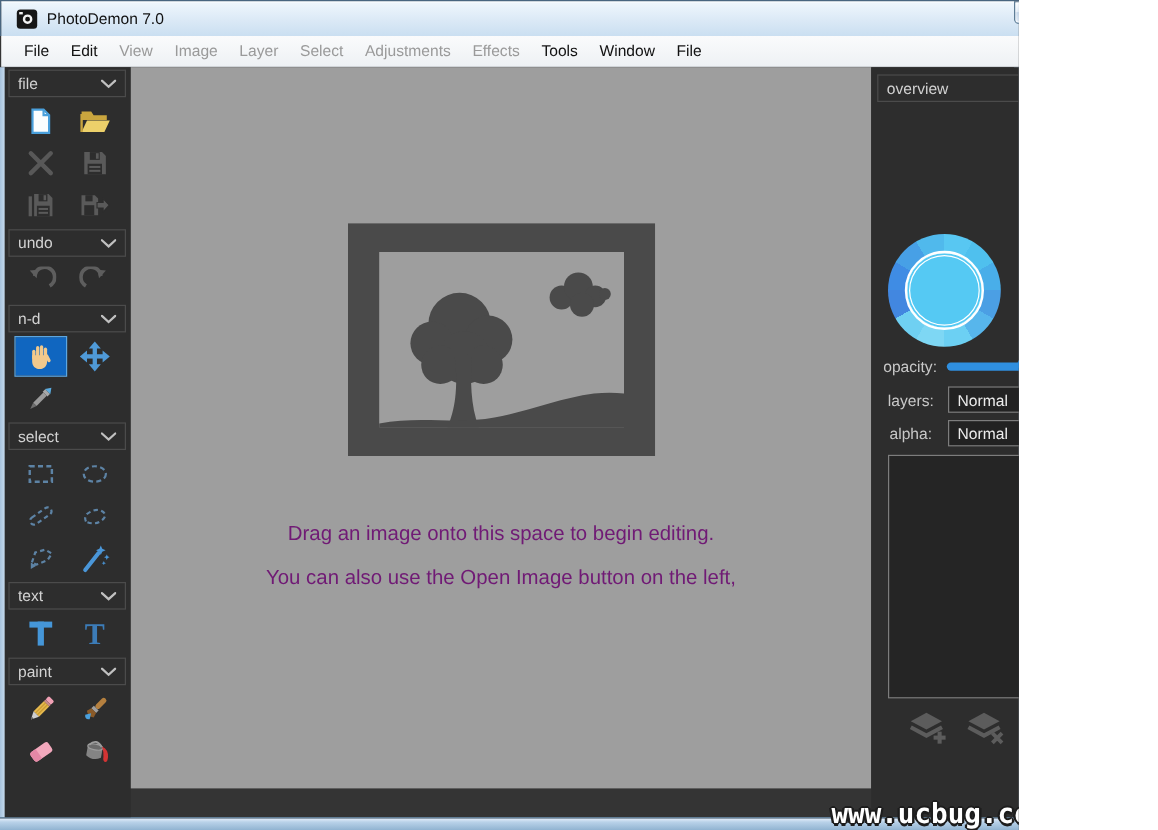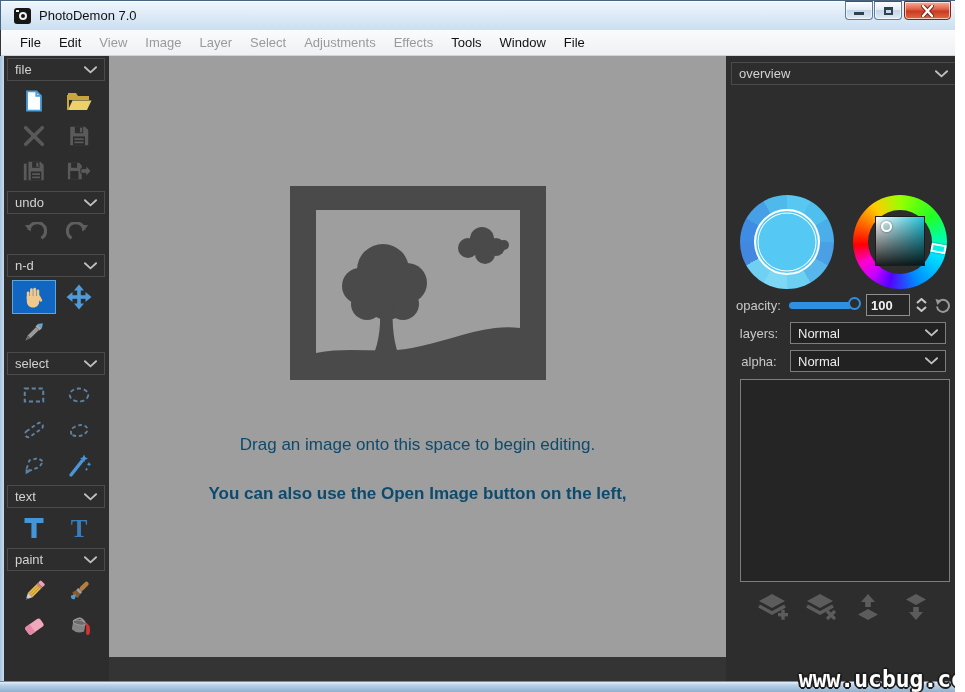--- a/index.html
+++ b/index.html
@@ -1,17 +1,17 @@
 <!DOCTYPE html>
 <html><head>
 <meta charset="utf-8">
 <style>
   * { margin:0; padding:0; box-sizing:border-box; }
   html,body { width:965px; height:692px; overflow:hidden; font-family:"Liberation Sans", sans-serif; }
-  #window { position:relative; width:955px; height:692px; background:#343434; overflow:hidden; }
+  #window { position:relative; width:849px; height:692px; background:#343434; overflow:hidden; }
 
   
   #titlebar { position:absolute; left:0; top:0; width:965px; height:30px;
     background:linear-gradient(#f2f8fd, #dcea f5 60%, #cfe2f2);
     background:linear-gradient(#f0f7fd, #dbe9f6 55%, #cadff1);
     border-top:1px solid #49657f; border-left:1px solid #49657f; border-right:1px solid #49657f;
     box-shadow:inset 0 1px 0 #fdfeff; }
   #app-icon { position:absolute; left:13px; top:7px; width:17px; height:16px; background:#161616; border-radius:3px; }
   #app-icon .lens { position:absolute; left:4.5px; top:4px; width:8px; height:8px; border:2px solid #f2f2f2; border-radius:50%; }
   #app-icon .flash { position:absolute; left:2px; top:2px; width:3px; height:2px; background:#f2f2f2; }
@@ -48,22 +48,22 @@
     justify-content:space-between; padding:0 7px; color:#d2d2d2; font-size:13px; cursor:pointer; }
   .sec-h:first-child { margin-top:0; }
   .chev { width:13px; height:8px; }
   .tool-row { display:flex; justify-content:space-between; padding:0 9px; margin-bottom:3px; }
   .tool { width:42px; height:32px; display:flex; align-items:center; justify-content:center; cursor:pointer; }
   .tool.selected { background:#1066c0; outline:1px solid #5ca6e0; }
 
   
   #canvas { position:absolute; left:109px; top:56px; width:617px; height:601px; background:#9e9e9e; }
   #placeholder { position:absolute; left:50%; margin-left:-128px; top:130px; }
-  #canvas-hint { position:absolute; left:0; top:376px; width:100%; text-align:center; color:#0c4a6e; font-size:17px; line-height:25px; }
-  #canvas-hint .gap { margin-top:24px;font-weight:bold; }
+  #canvas-hint { position:absolute; left:0; top:376px; width:100%; text-align:center; color:#701a75; font-size:17px; line-height:25px; }
+  #canvas-hint .gap { margin-top:12px; }
 
   
   #rightpanel { position:absolute; left:726px; top:56px; width:235px; height:625px; background:#2d2d2d; padding-top:2px; }
   #rightpanel .sec-h { margin:4px 5px;gap:16px; }
   #overview-body { height:100px; }
   #wheels { display:flex; justify-content:space-between; padding:6px 14px 0 14px; height:100px; }
   .wheel { position:relative; width:94px; height:94px; border-radius:50%; }
   #harmony-wheel { background:conic-gradient(#58c7f2 0 30deg,#4fc0ee 0 60deg,#49aee9 0 90deg,#4b9fe4 0 120deg,
     #57b6ec 0 150deg,#6cd0f3 0 180deg,#7ed7f4 0 210deg,#6fd0f2 0 240deg,#4287e0 0 270deg,#3f8ce4 0 300deg,
     #47a0e6 0 330deg,#50b9ec 0 360deg); }

